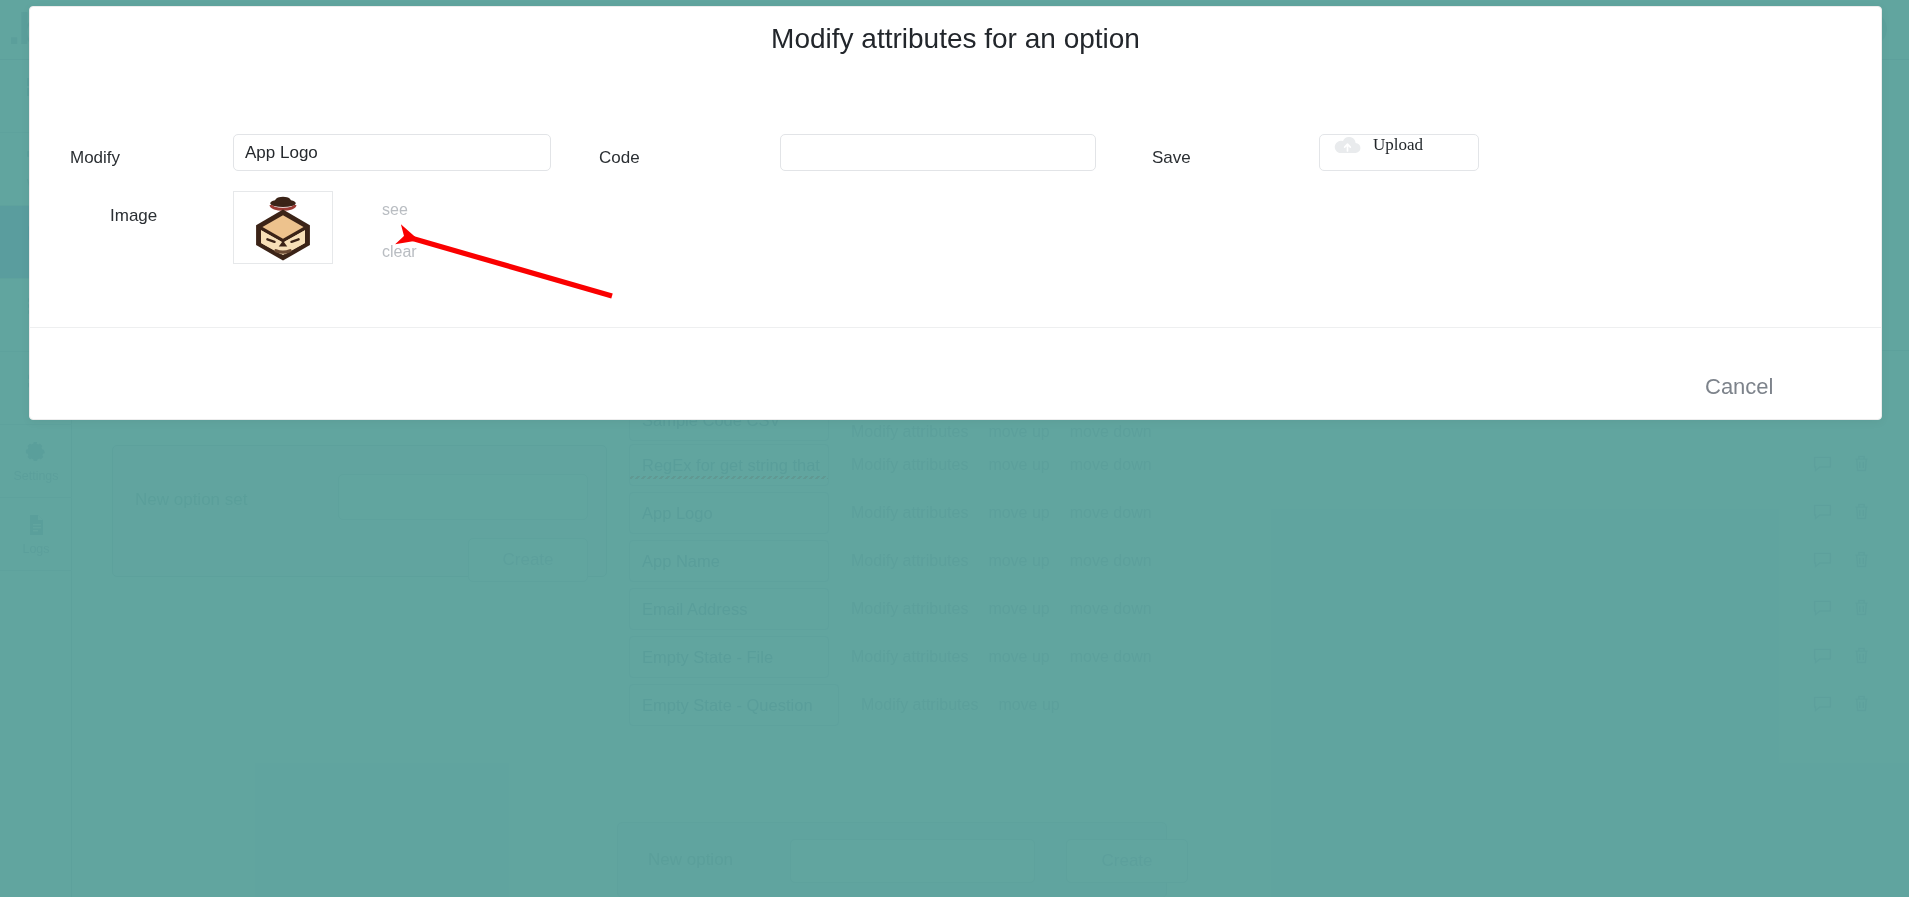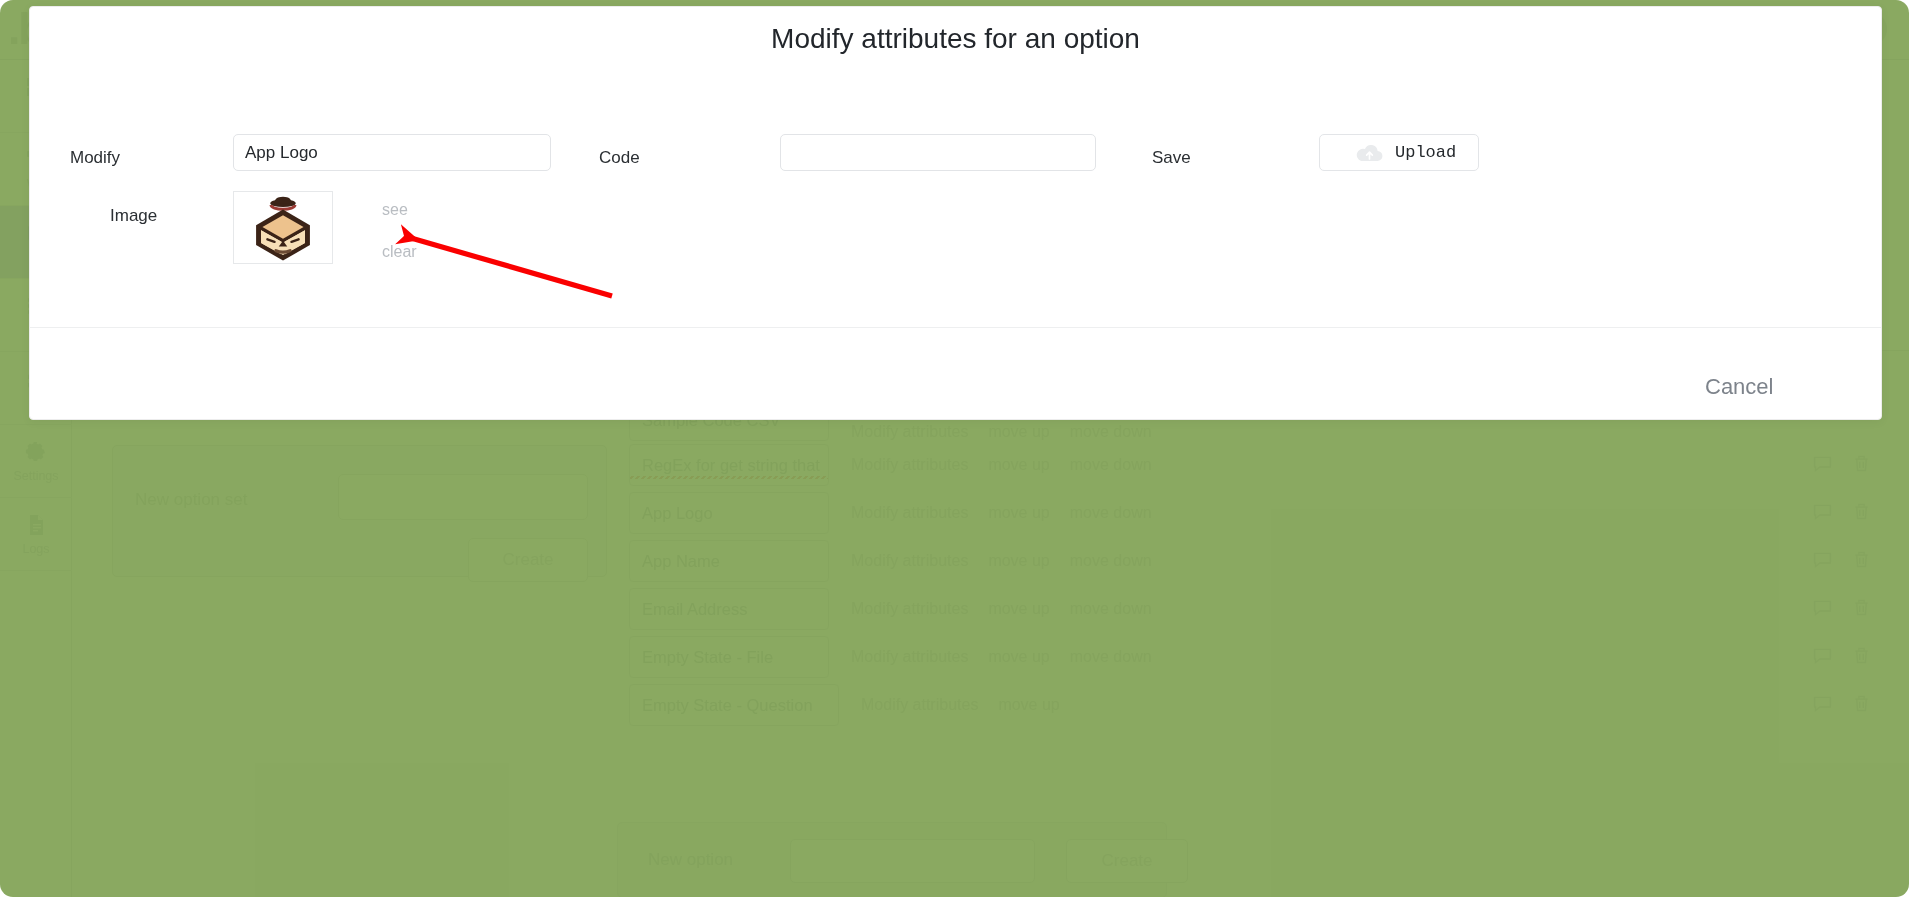--- a/index.html
+++ b/index.html
@@ -3,21 +3,21 @@
 <meta charset="utf-8">
 <title>Modify attributes for an option</title>
 <style>
   * { box-sizing: border-box; margin: 0; padding: 0; }
   html, body {
     width: 1909px; height: 897px;
     background: #ffffff;
     font-family: "Liberation Sans", "DejaVu Sans", sans-serif;
     overflow: hidden;
   }
-  #root { position: relative; width: 1909px; height: 897px; background: #4d7c0f; border-radius: 13px; }
+  #root { position: relative; width: 1909px; height: 897px; background: #0f766e; }
 
   
   .bg-app {
     position: absolute; inset: 0;
     opacity: 0.34;
     pointer-events: none;
     background: #fff;
   }
 
   
@@ -148,22 +148,22 @@
   #lbl-display { left: 40px;  top: 141px; }
   #in-display  { left: 203px; top: 127px; width: 318px; }
   #lbl-text    { left: 569px; top: 141px; }
   #in-text     { left: 750px; top: 127px; width: 316px; }
   #lbl-file    { left: 1122px; top: 141px; }
 
   .upload-btn {
     position: absolute; left: 1289px; top: 127px;
     width: 160px; height: 37px;
     border: 1px solid #e3e5e8; border-radius: 5px; background: #fff;
-    display: flex; align-items: center; gap: 12px; padding-left: 36px;
-    font-size: 17px; color: #24282c; cursor: pointer; font-family: Liberation Mono, monospace;
+    display: flex; align-items: flex-start; gap: 12px; padding-left: 14px;
+    font-size: 17px; color: #24282c; cursor: pointer; font-family: Liberation Serif, serif;
   }
   .upload-btn .cloud { width: 27px; height: 20px; fill: #e9ebed; }
 
   
   #lbl-image { left: 40px; top: 199px; margin-left: 40px; }
   .img-thumb {
     position: absolute; left: 203px; top: 184px;
     width: 100px; height: 73px;
     border: 1px solid #e6e8ea; background: #fff;
     display: flex; align-items: center; justify-content: center;

